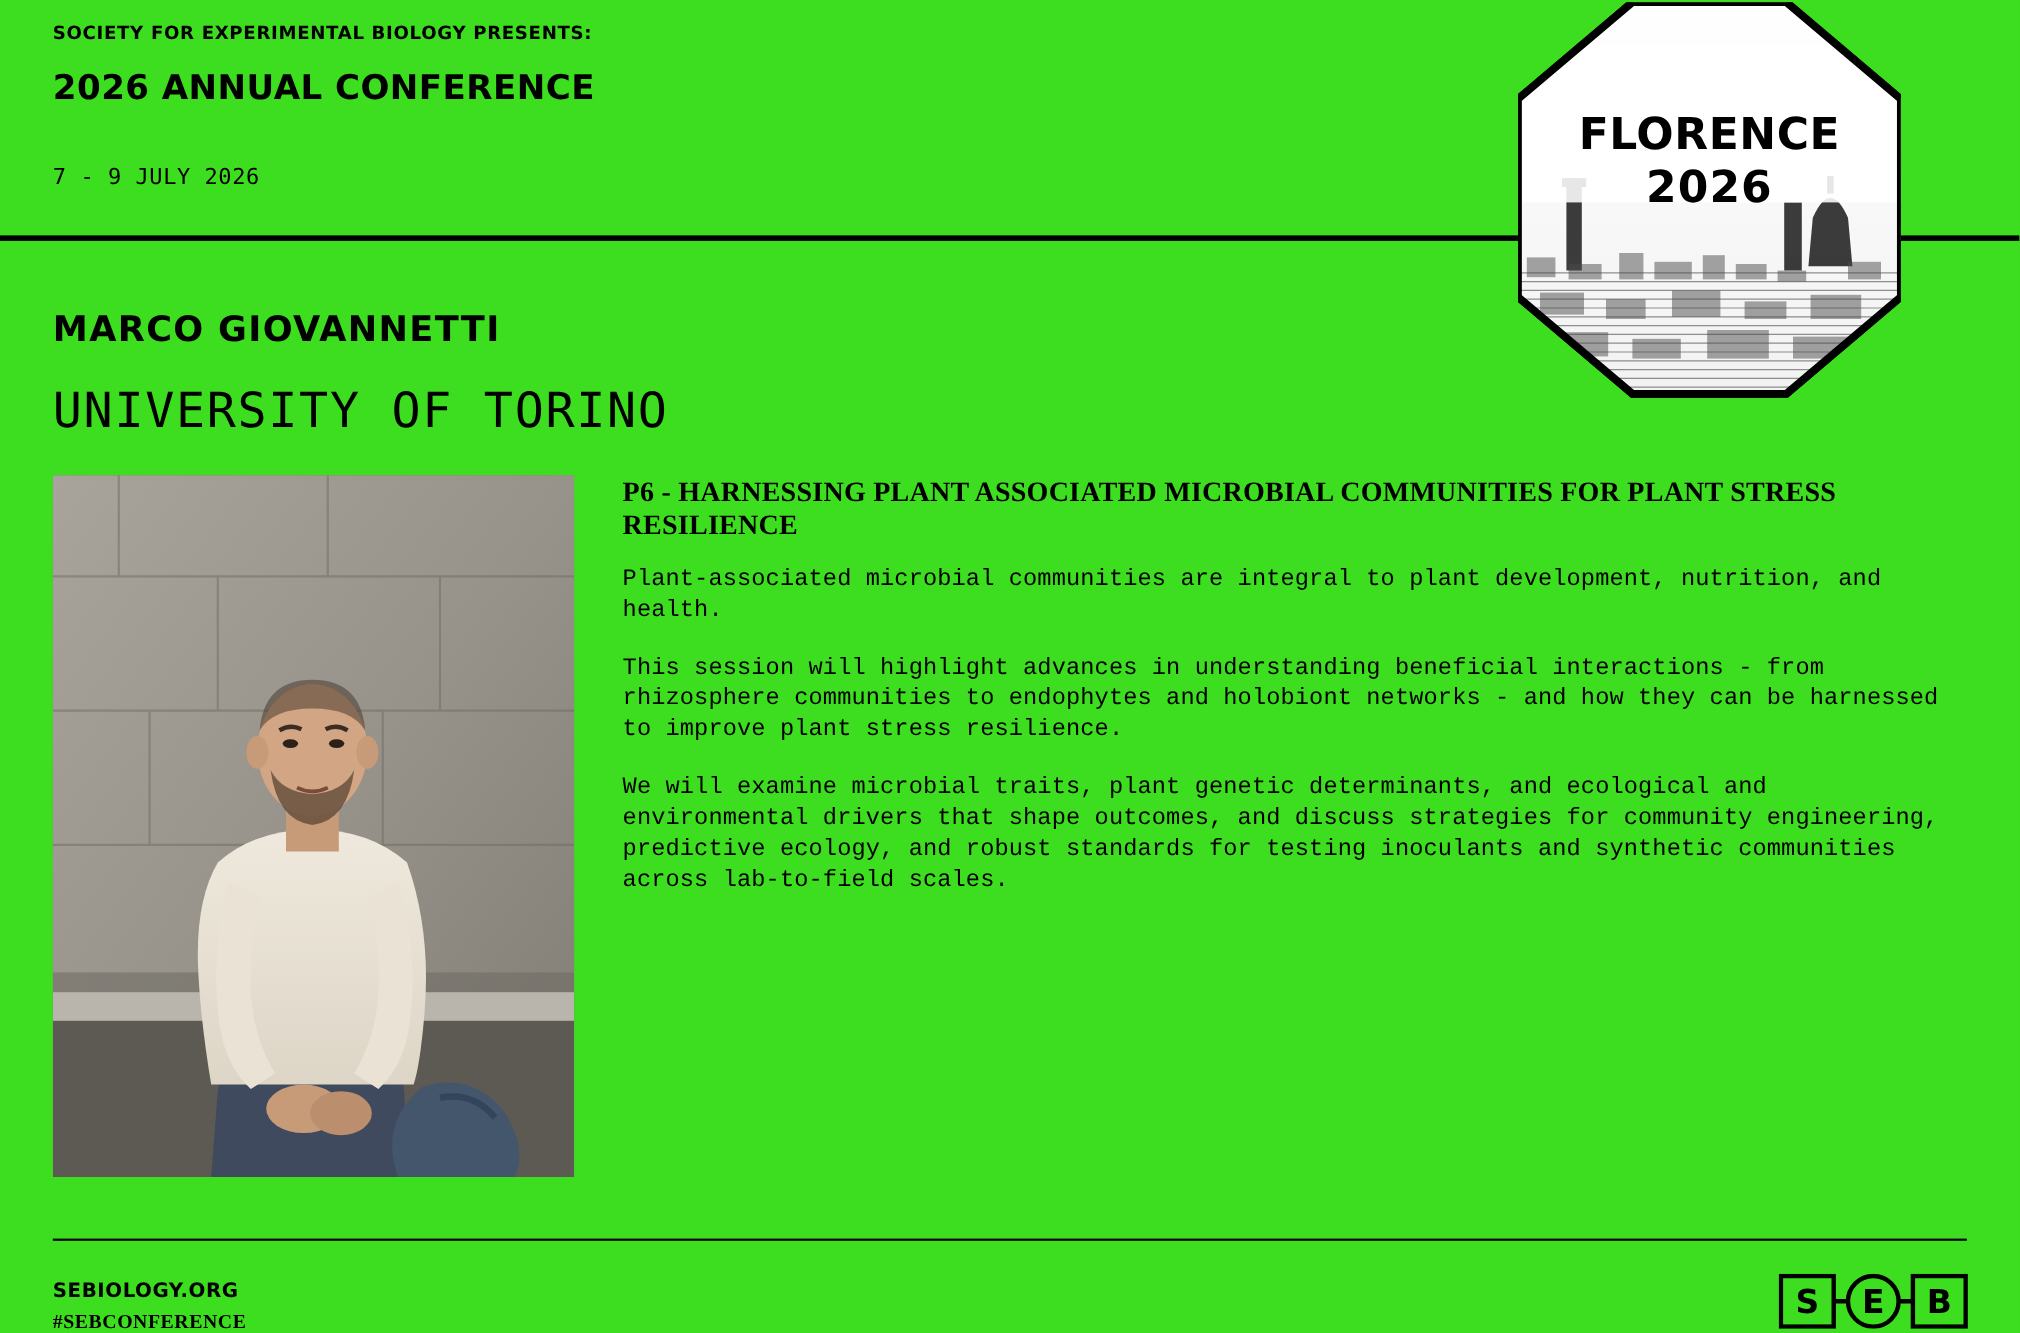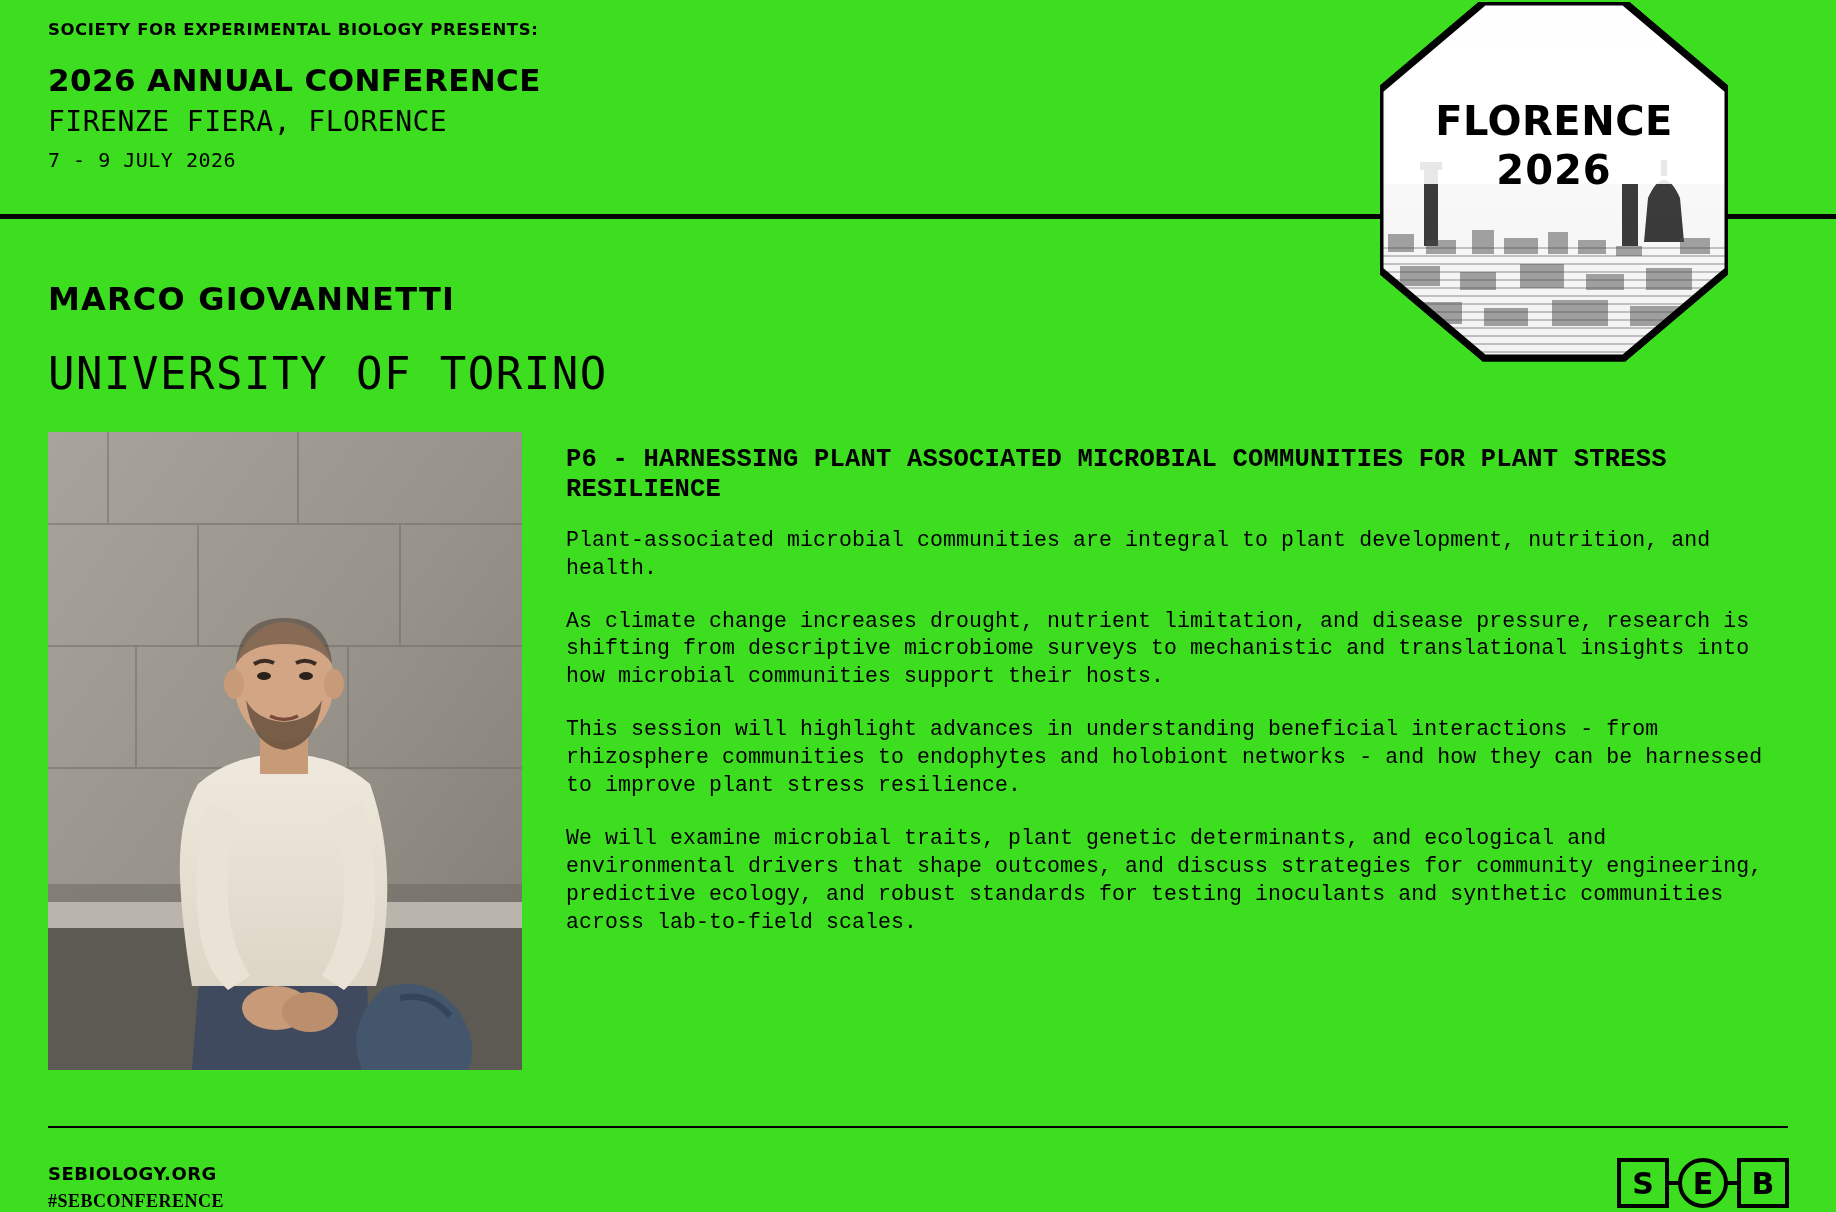--- a/index.html
+++ b/index.html
@@ -110,26 +110,26 @@
   .portrait svg { display: block; }
 
   
   .abstract {
     position: absolute;
     left: 566px;
     top: 428px;
     width: 1215px;
   }
   .abstract-title {
-    font-family: Liberation Mono, monospace;
+    font-family: Liberation Serif, serif;
     font-weight: bold;
     font-size: 25.5px;
     line-height: 1.17;
     letter-spacing: 0.2px;
-    margin: 17px 0 22px 0;
+    margin: 4px 0 22px 0;
   }
   .abstract p {
     font-family: Liberation Mono, monospace;
     font-size: 21.5px;
     line-height: 1.30;
     letter-spacing: 0.1px;
     margin: 0 0 25px 0;
   }
 
   
@@ -167,21 +167,20 @@
     height: 50px;
   }
   .seb-logo svg { display: block; }
 </style>
 </head>
 <body>
 
 <div class="header">
   <div class="presents">SOCIETY FOR EXPERIMENTAL BIOLOGY PRESENTS:</div>
   <div class="conf-title">2026 ANNUAL CONFERENCE</div>
-  <div class="conf-venue">FIRENZE FIERA, FLORENCE</div>
   <div class="conf-dates">7 - 9 JULY 2026</div>
 </div>
 <div class="header-rule"></div>
 
 <div class="badge">
   <svg width="348" height="362" viewBox="0 0 348 362">
     <defs>
       <clipPath id="hexclip">
         <polygon points="104,0 244,0 348,88 348,268 244,356 104,356 0,268 0,88"></polygon>
       </clipPath>
@@ -320,21 +319,20 @@
     </g>
 
     <path d="M336 556 q44 -14 74 22 q22 34 10 60 h-106 q-18 -48 22 -82 z" fill="#44566b"></path>
     <path d="M352 566 q30 -6 50 18" stroke="#32455a" stroke-width="6" fill="none"></path>
   </svg>
 </div>
 
 <div class="abstract">
   <h1 class="abstract-title">P6 - HARNESSING PLANT ASSOCIATED MICROBIAL COMMUNITIES FOR PLANT STRESS RESILIENCE</h1>
   <p>Plant-associated microbial communities are integral to plant development, nutrition, and health.</p>
-  <p>As climate change increases drought, nutrient limitation, and disease pressure, research is shifting from descriptive microbiome surveys to mechanistic and translational insights into how microbial communities support their hosts.</p>
   <p>This session will highlight advances in understanding beneficial interactions - from rhizosphere communities to endophytes and holobiont networks - and how they can be harnessed to improve plant stress resilience.</p>
   <p>We will examine microbial traits, plant genetic determinants, and ecological and environmental drivers that shape outcomes, and discuss strategies for community engineering, predictive ecology, and robust standards for testing inoculants and synthetic communities across lab-to-field scales.</p>
 </div>
 
 <div class="footer-rule"></div>
 <div class="footer-web">SEBIOLOGY.ORG</div>
 <div class="footer-tag">#SEBCONFERENCE</div>
 
 <div class="seb-logo">
   <svg width="172" height="50" viewBox="0 0 172 50">

